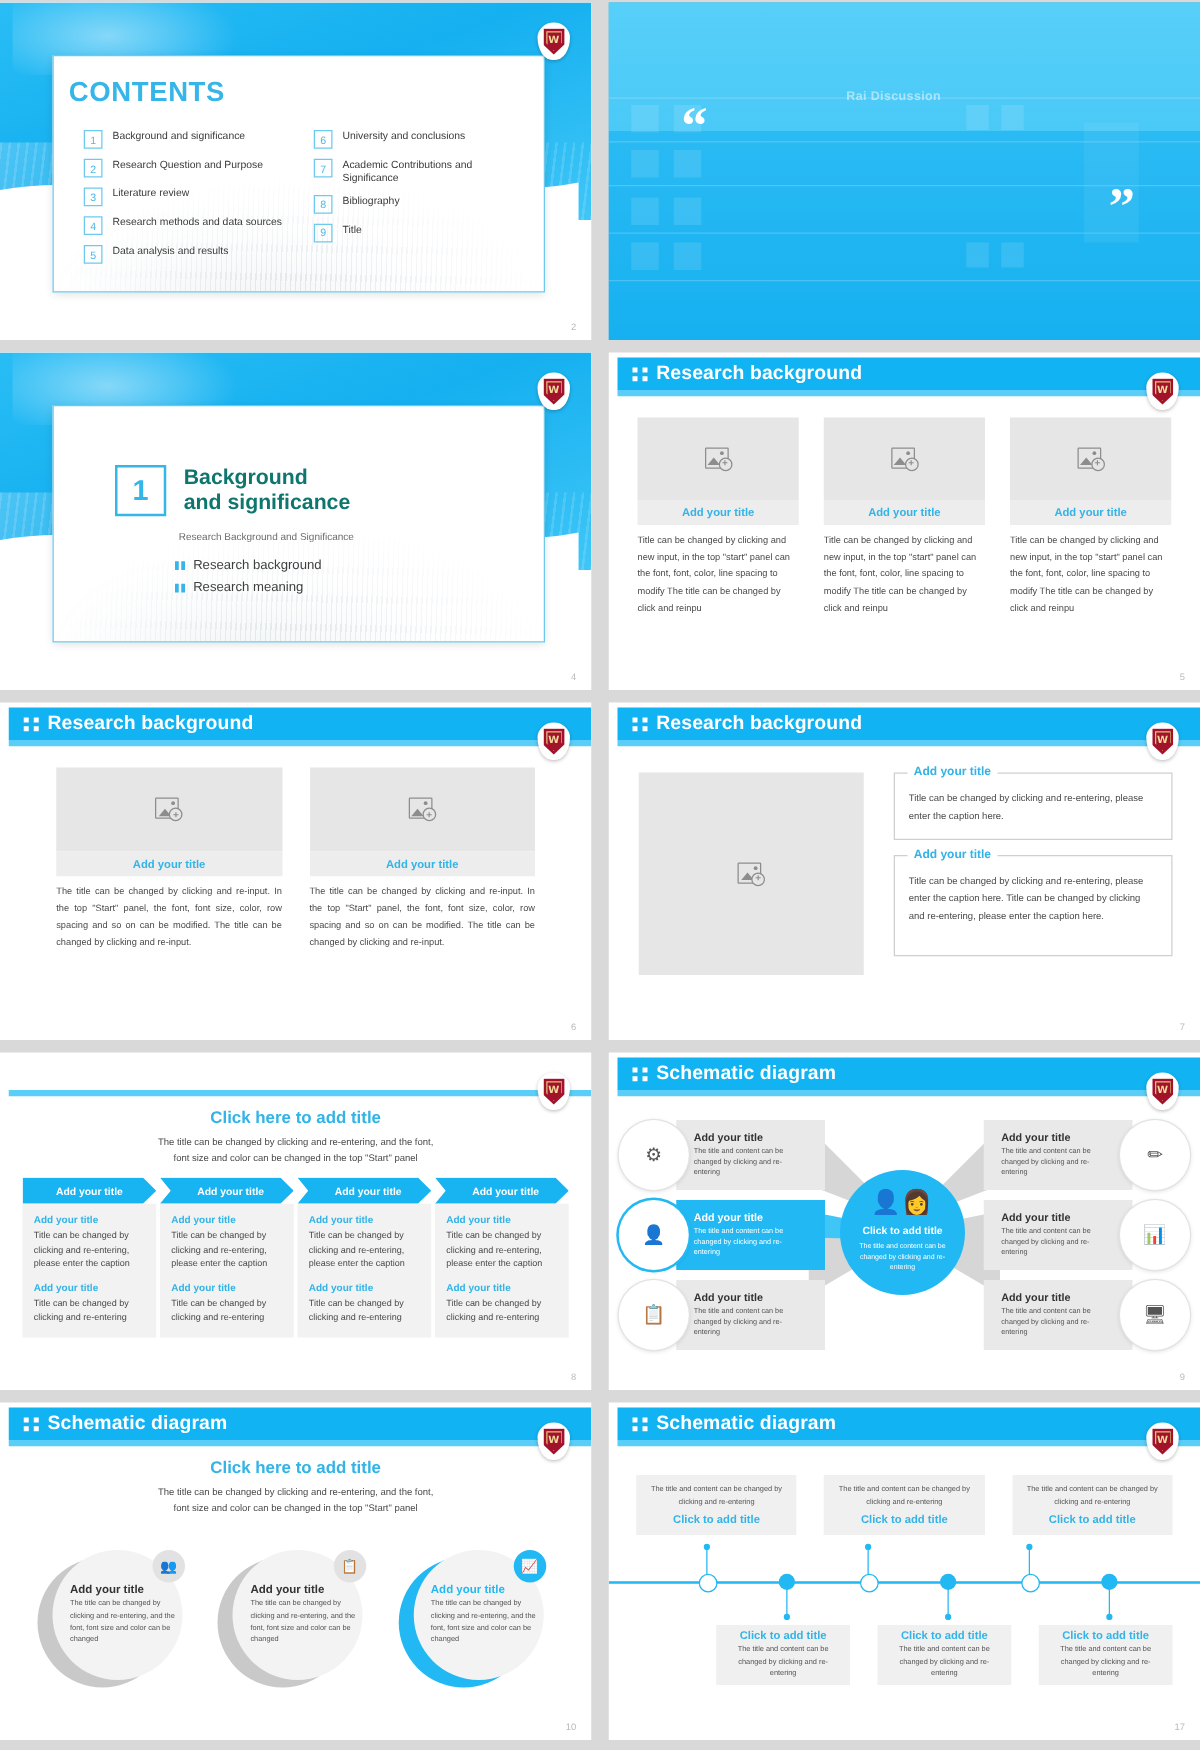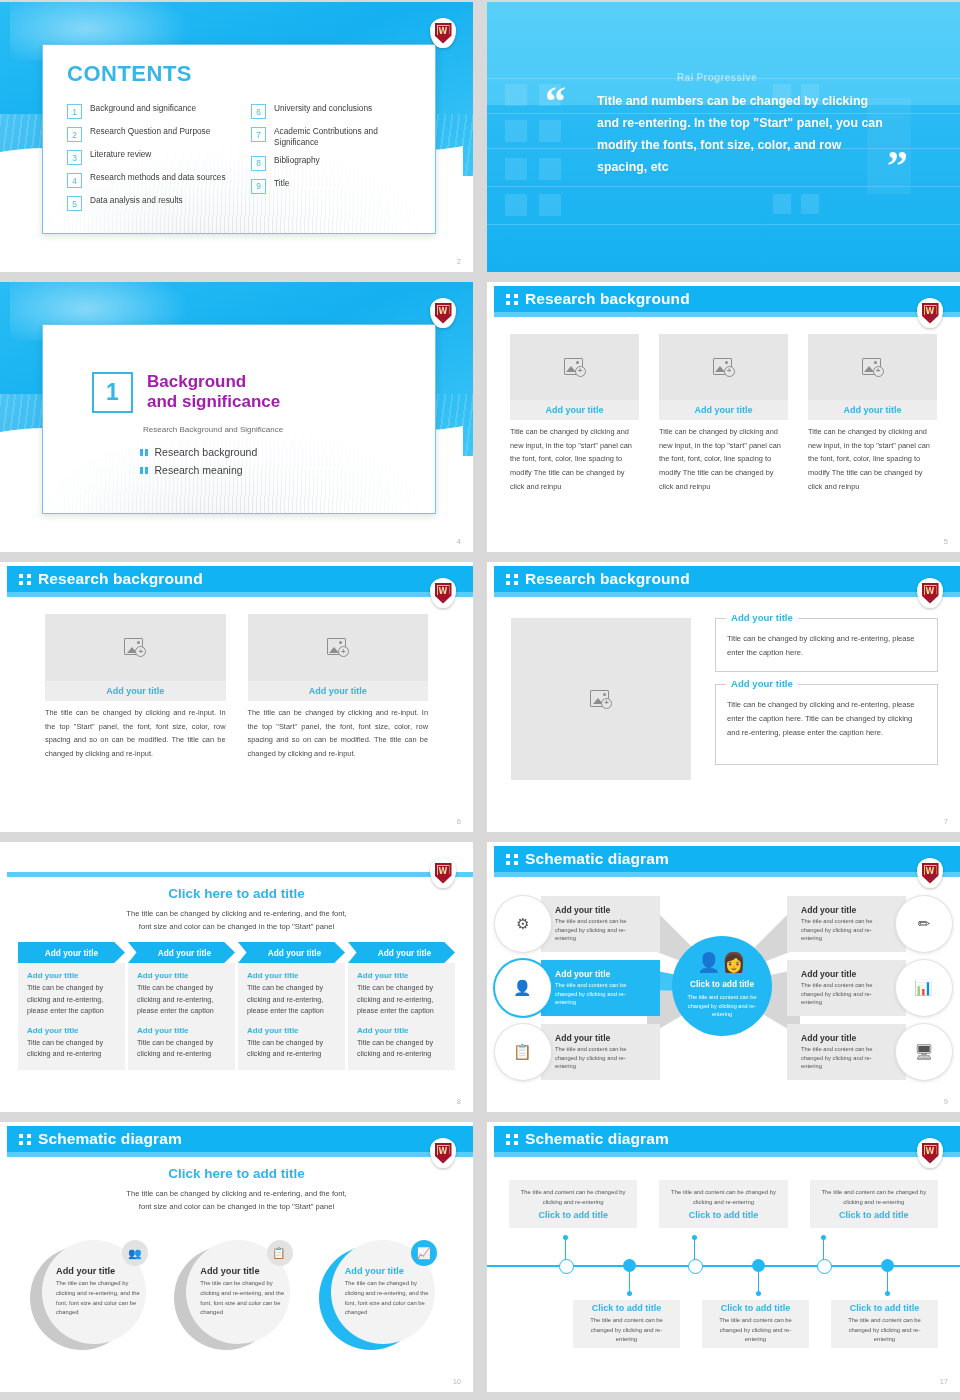--- a/index.html
+++ b/index.html
@@ -103,21 +103,21 @@
   }
   .card .mesh{
     position:absolute;left:0;right:0;bottom:0;height:92px;
     background:
       radial-gradient(ellipse at 20% 120%,rgba(120,150,170,.12),rgba(0,0,0,0) 60%),
       repeating-linear-gradient(92deg,rgba(120,140,160,.16) 0 1px,rgba(0,0,0,0) 1px 4px);
     -webkit-mask-image:radial-gradient(ellipse at 50% 110%,#000 10%,transparent 72%);
             mask-image:radial-gradient(ellipse at 50% 110%,#000 10%,transparent 72%);
   }
   .contents-title{
-    position:absolute;left:24px;top:16px;
+    position:absolute;left:12px;top:16px;
     font-size:22px;font-weight:bold;color:#36B5E8;letter-spacing:.5px;
   }
   .toc{
     position:absolute;left:24px;top:58px;right:16px;
     display:grid;grid-template-columns:1fr 1fr;column-gap:16px;
   }
   .toc-col{display:flex;flex-direction:column;gap:7px;}
   .toc-item{display:flex;align-items:flex-start;gap:8px;}
   .toc-num{
     flex:0 0 auto;width:13px;height:13px;border:1px solid #6DC9EE;
@@ -153,21 +153,21 @@
     text-shadow:0 1px 2px rgba(0,0,0,.08);
   }
 
   
   .sec-num{
     width:37px;height:37px;border:2px solid #34B6E8;
     display:flex;align-items:center;justify-content:center;
     font-size:23px;font-weight:bold;color:#34B6E8;
   }
   .sec-head{position:absolute;left:92px;top:90px;display:flex;gap:14px;align-items:flex-start;}
-  .sec-title{font-size:17px;font-weight:bold;color:#a21caf;line-height:1.17;}
+  .sec-title{font-size:17px;font-weight:bold;color:#0f766e;line-height:1.17;}
   .sec-sub{position:absolute;left:143px;top:143px;font-size:8px;color:#6d6d6d;}
   .sec-bullets{position:absolute;left:140px;top:164px;display:flex;flex-direction:column;gap:6px;}
   .bullet{display:flex;align-items:center;gap:7px;font-size:10.5px;color:#3f3f3f;}
   .bullet .dots{display:flex;gap:2.5px;}
   .bullet .dots i{width:2.5px;height:7px;background:#36B5E8;display:block;}
 
   
   .ph{
     background:#E6E6E6;display:flex;align-items:center;justify-content:center;
   }
@@ -401,24 +401,23 @@
         <div class="win" style="left:18px;top:90px;width:22px;height:22px"></div>
         <div class="win" style="left:52px;top:90px;width:22px;height:22px"></div>
         <div class="win" style="left:18px;top:126px;width:22px;height:22px"></div>
         <div class="win" style="left:52px;top:126px;width:22px;height:22px"></div>
         <div class="win" style="left:286px;top:16px;width:18px;height:20px"></div>
         <div class="win" style="left:314px;top:16px;width:18px;height:20px"></div>
         <div class="win" style="left:286px;top:126px;width:18px;height:20px"></div>
         <div class="win" style="left:314px;top:126px;width:18px;height:20px"></div>
         <div class="win" style="left:380px;top:30px;width:44px;height:96px;opacity:.55"></div>
       </div>
-      <div class="uni-mark">Rai Progressive</div>
+      <div class="uni-mark">Rai Discussion</div>
       <div class="qmark open">“</div>
       <div class="qmark close">”</div>
-      <div class="quote-text">Title and numbers can be changed by clicking and re-entering. In the top "Start" panel, you can modify the fonts, font size, color, and row spacing, etc</div>
     </div>
   </div>
 
   <div class="slide">
     <div class="bluebg">
       <div class="sky"></div>
       <div class="cloud"></div>
       <svg class="wave" viewBox="0 0 473 60" preserveAspectRatio="none">
         <path d="M0,26 C90,6 150,44 250,26 C340,10 400,32 473,18 L473,60 L0,60 Z" fill="#ffffff"></path>
       </svg>

